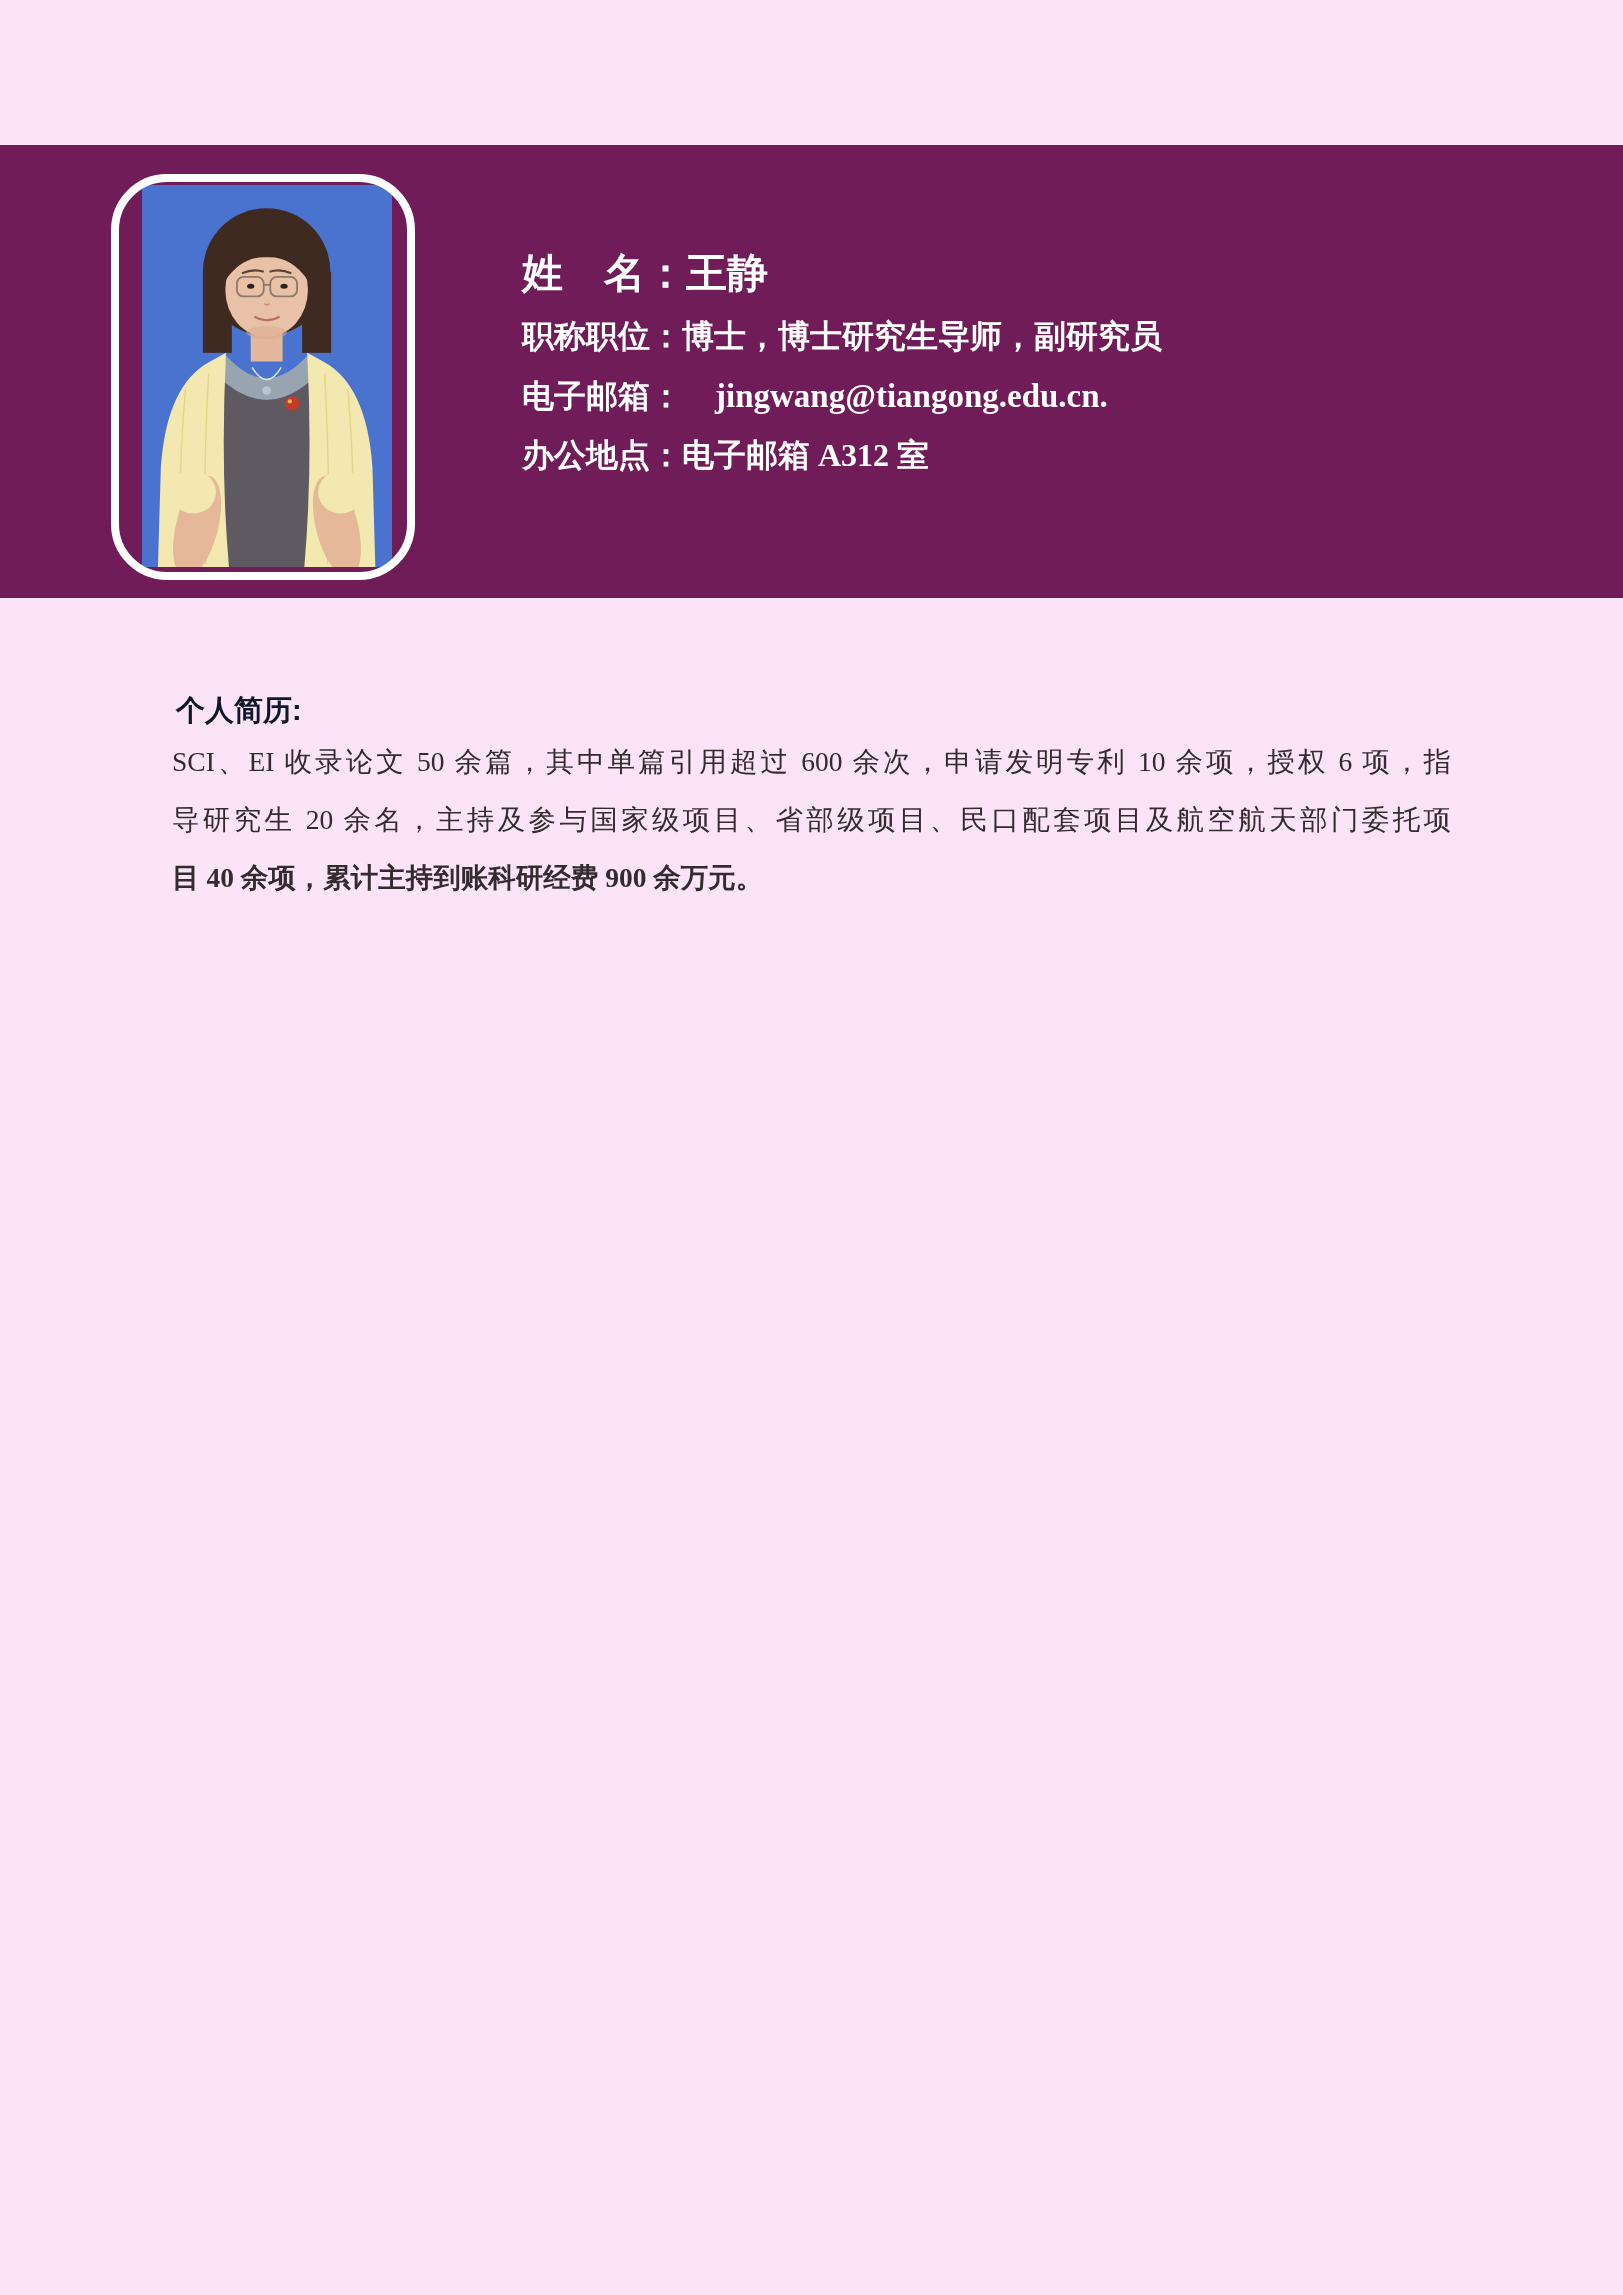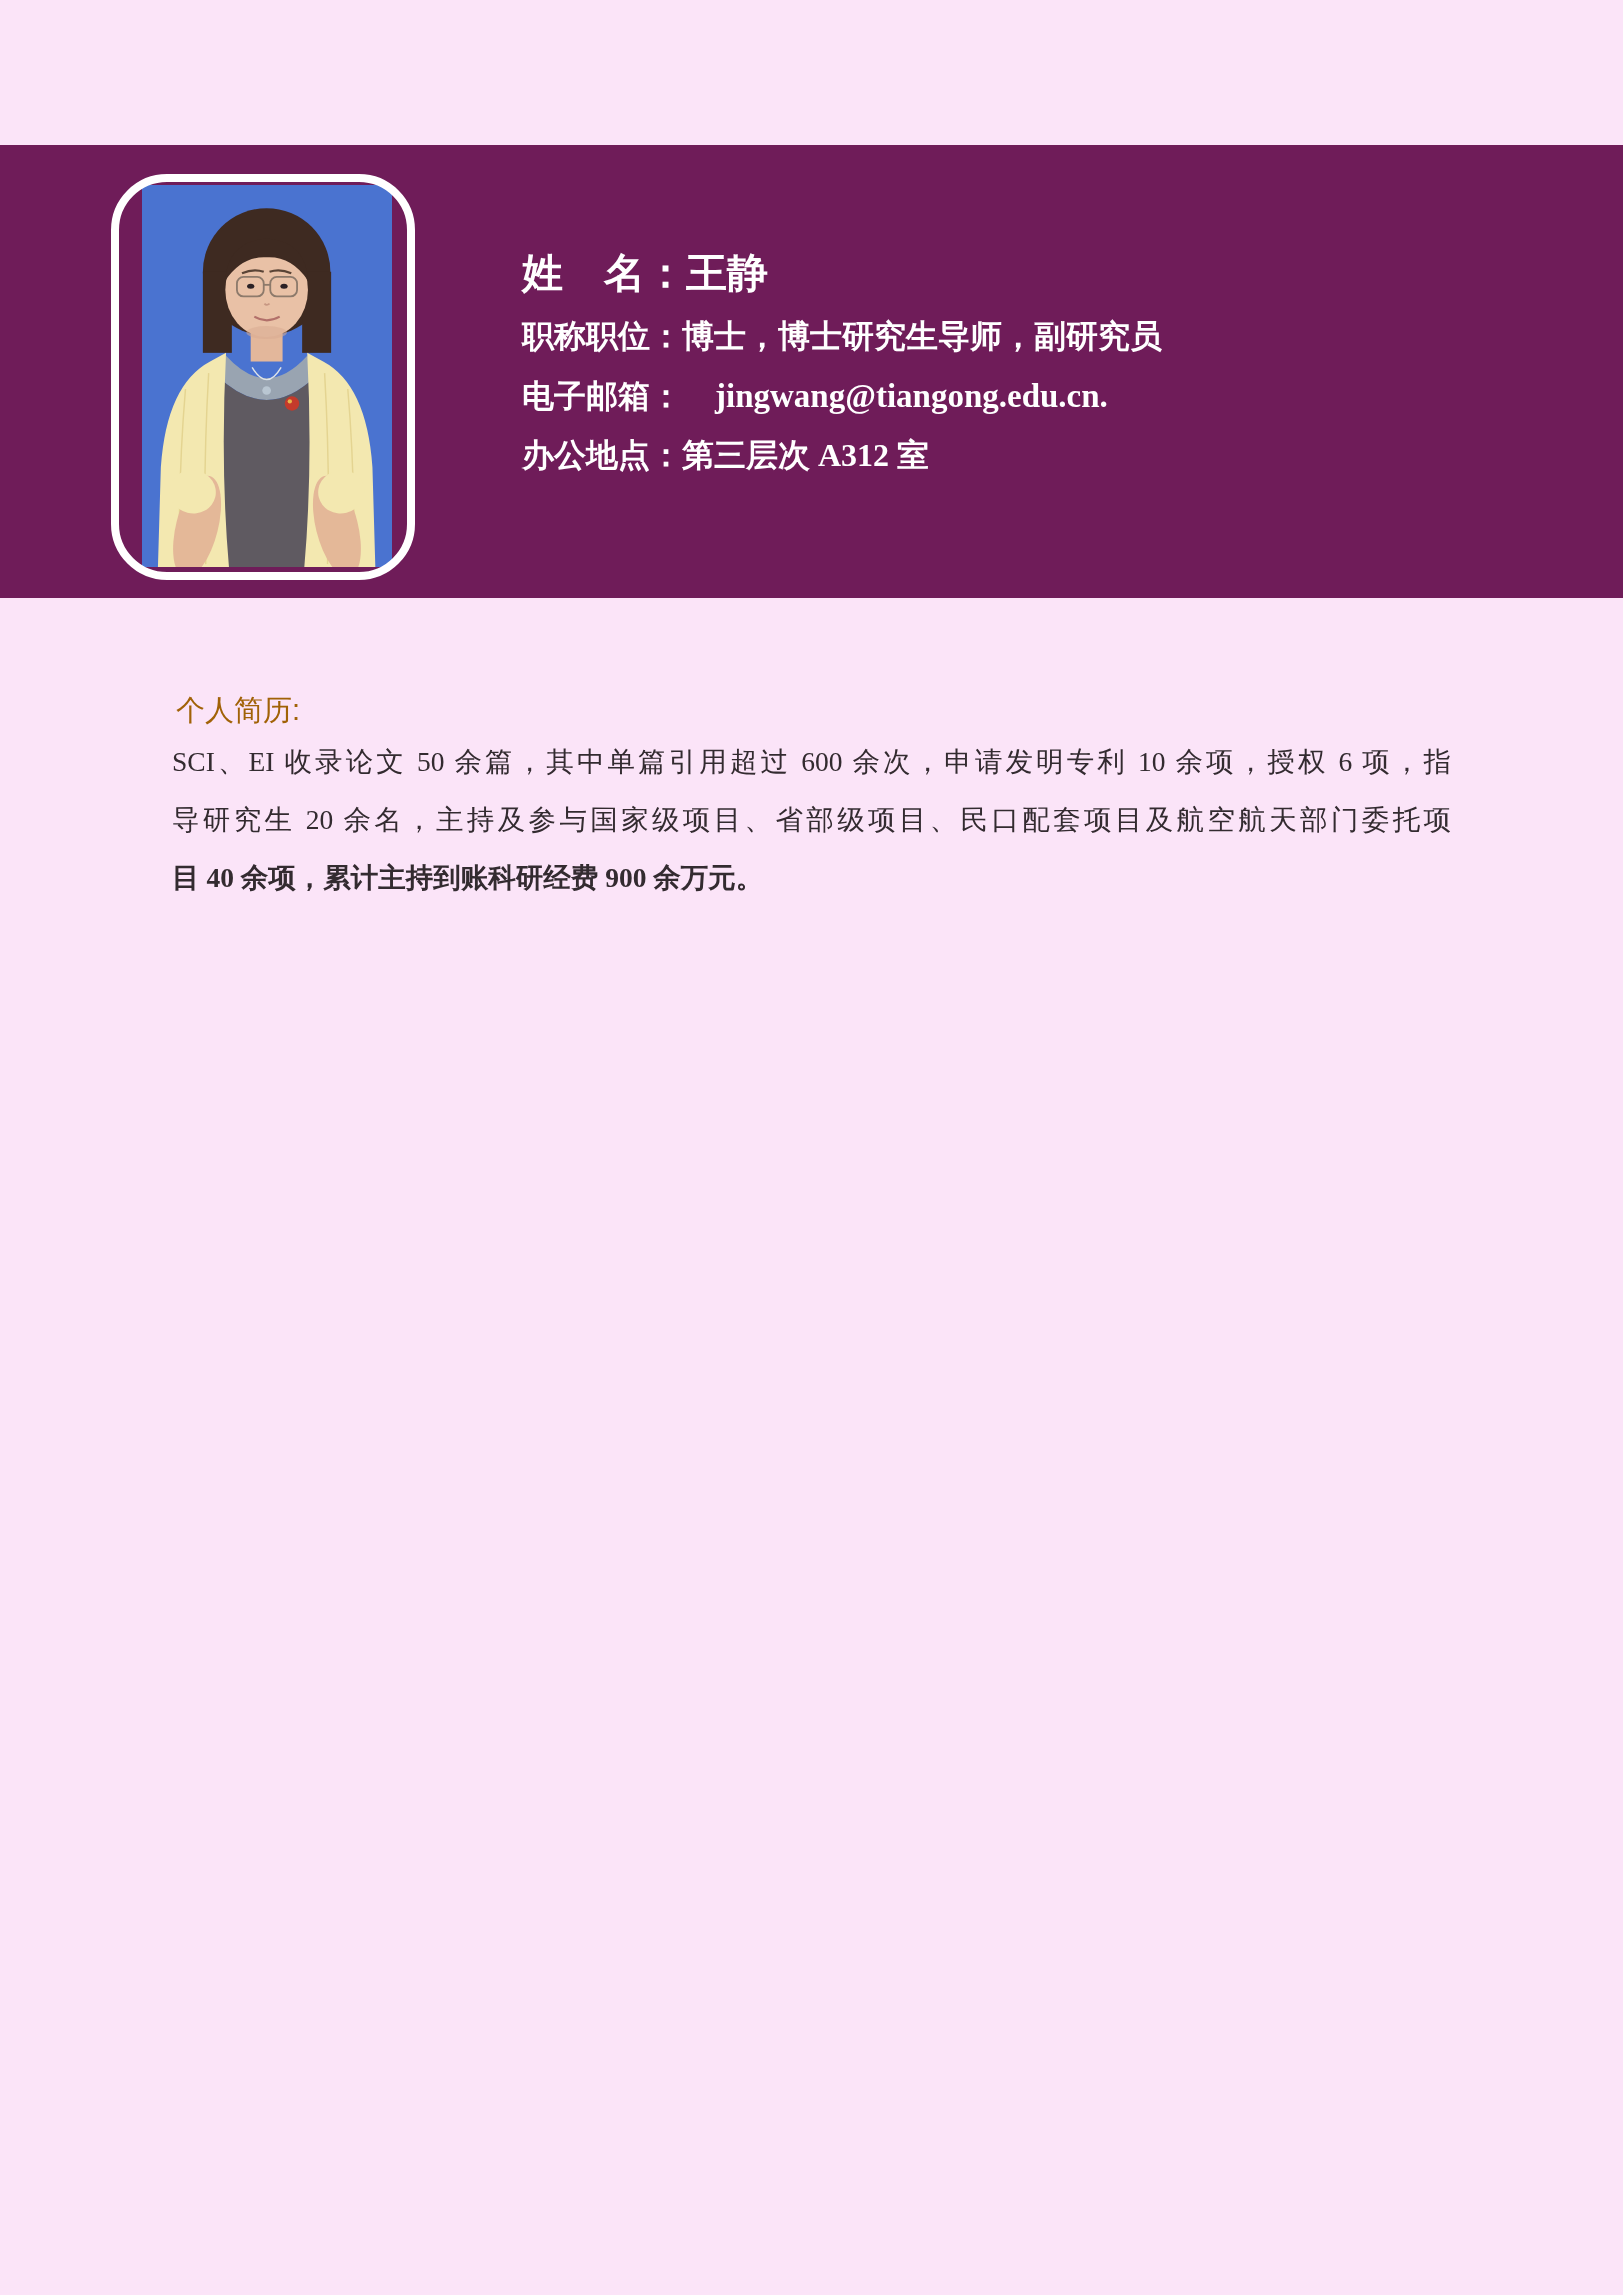--- a/index.html
+++ b/index.html
@@ -16,21 +16,21 @@
   .info-row{position:absolute;left:522px;color:#ffffff;font-weight:700;
             white-space:nowrap;line-height:1;font-family:"Liberation Serif",serif;}
   .row-name{top:108px;font-size:41px;text-align:center;}
   .row-title{top:175px;font-size:32px;}
   .row-email{top:235px;font-size:32px;}
   .row-office{top:294px;font-size:32px;}
   .email-value{margin-left:33px;font-size:33px;}
 
   
   .bio-heading{position:absolute;left:176px;top:696px;margin:0;
-               font-size:29px;font-weight:400;color:#a16207;
+               font-size:29px;font-weight:700;color:#0f172a;
                font-family:"Liberation Sans",sans-serif;line-height:1;}
   .bio{position:absolute;left:172px;top:733px;width:1279px;
        font-size:27.5px;line-height:58px;color:#332b30;}
   .bio .line{margin:0;text-align:justify;text-align-last:justify;}
   .bio .line.first{text-indent:69px;}
   .bio .line.last{text-align:right;text-align-last:left;font-weight:bold;}
 </style>
 </head>
 <body>
 
@@ -92,21 +92,21 @@
     <div class="info-row row-name">
       <span>姓　名：</span><span>王静</span>
     </div>
     <div class="info-row row-title">
       <span>职称职位：</span><span>博士，博士研究生导师，副研究员</span>
     </div>
     <div class="info-row row-email">
       <span>电子邮箱：</span><span class="email-value">jingwang@tiangong.edu.cn.</span>
     </div>
     <div class="info-row row-office">
-      <span>办公地点：</span><span>第三层次 A312 室</span>
+      <span>办公地点：</span><span>电子邮箱 A312 室</span>
     </div>
   </div>
 
   <h2 class="bio-heading">个人简历:</h2>
   <div class="bio">
     <p class="line">SCI、EI 收录论文 50 余篇，其中单篇引用超过 600 余次，申请发明专利 10 余项，授权 6 项，指</p>
     <p class="line">导研究生 20 余名，主持及参与国家级项目、省部级项目、民口配套项目及航空航天部门委托项</p>
     <p class="line last">目 40 余项，累计主持到账科研经费 900 余万元。</p>
   </div>
 

